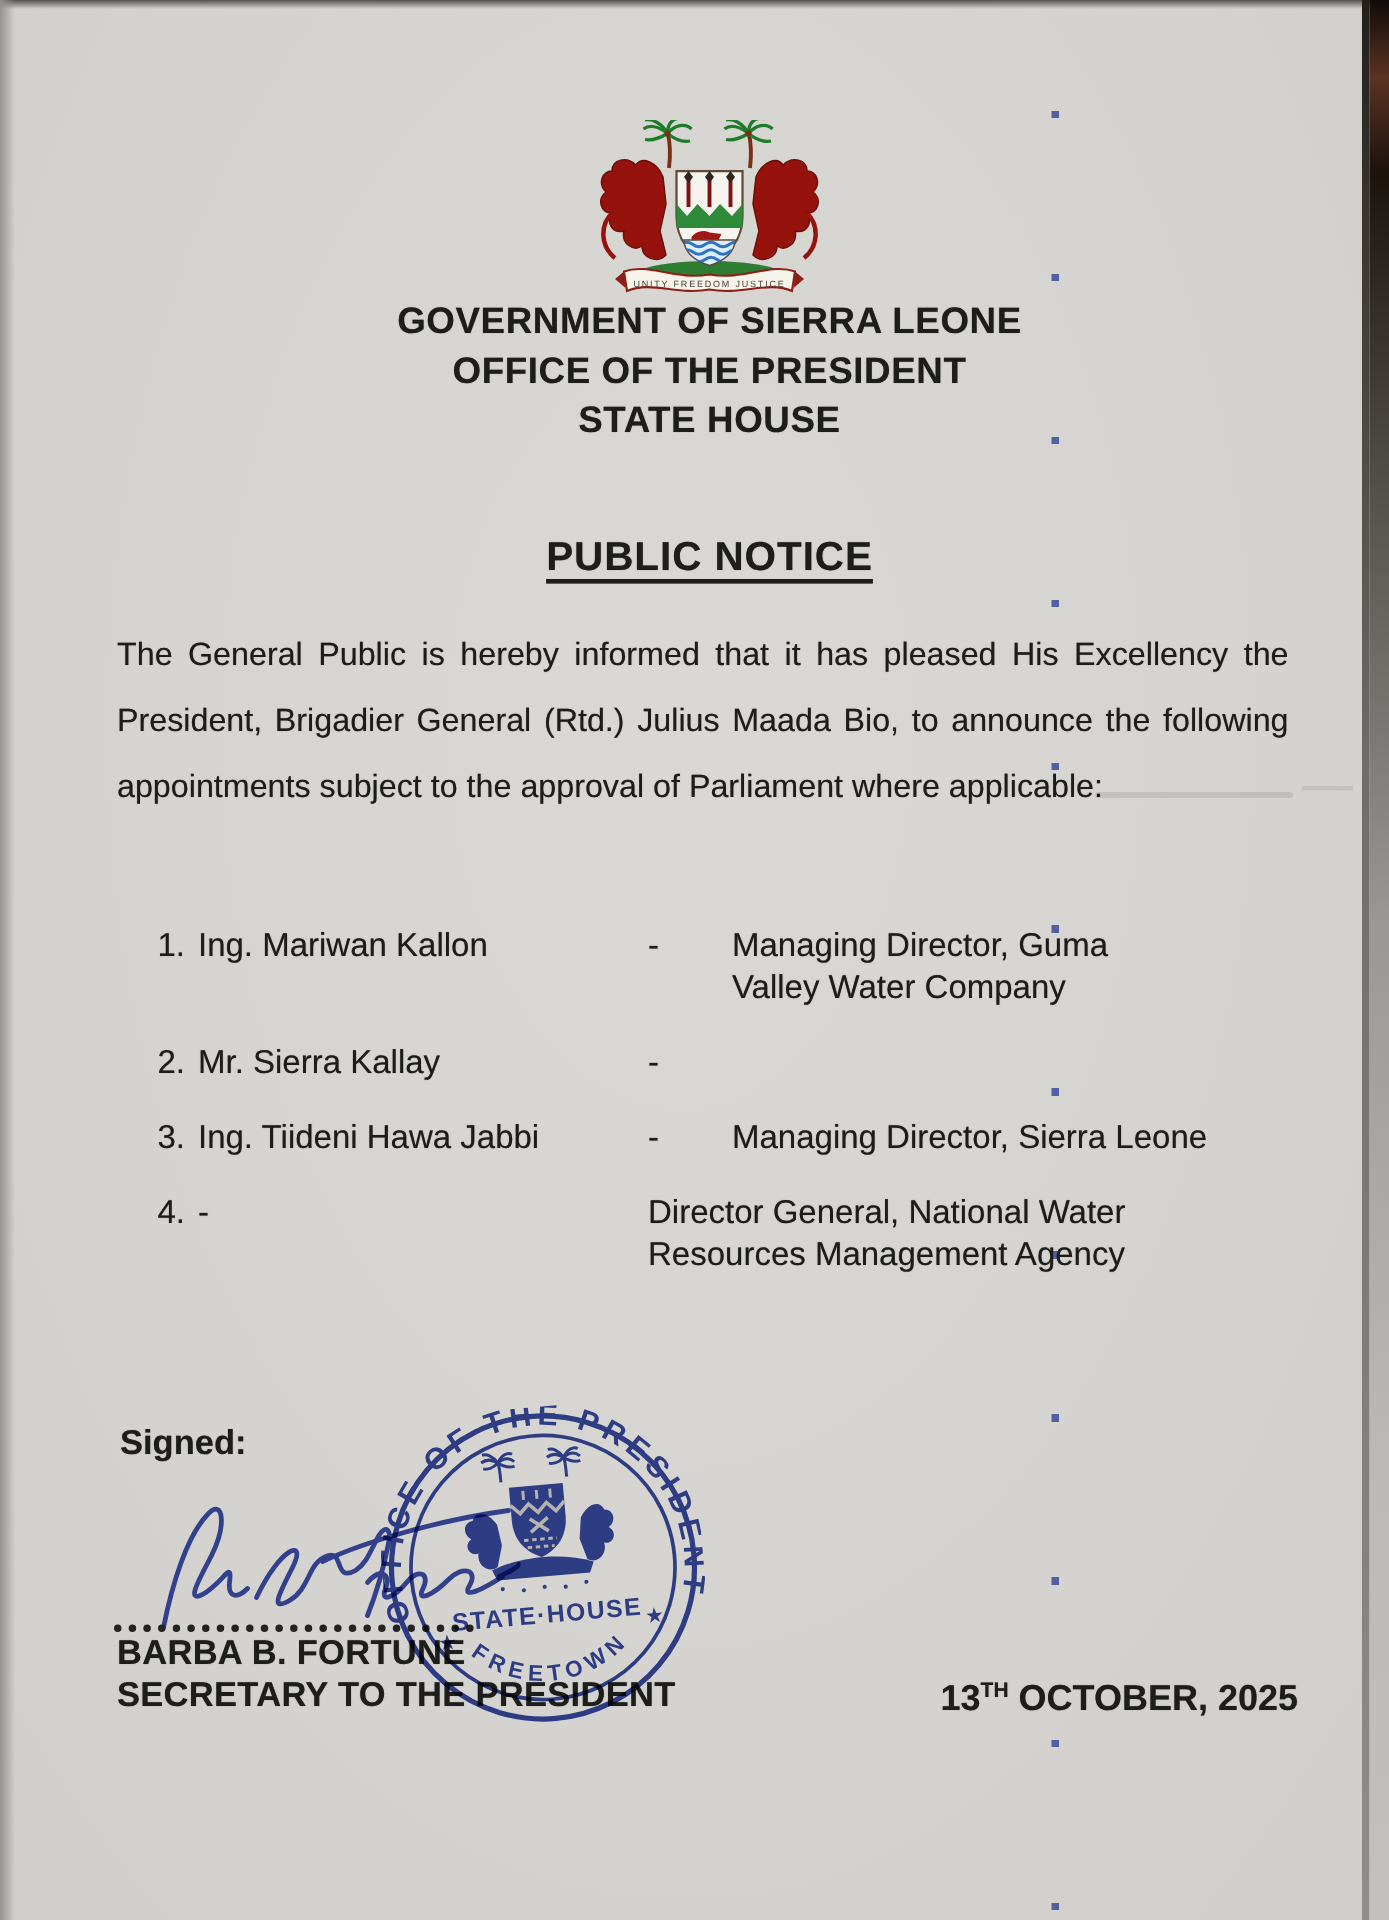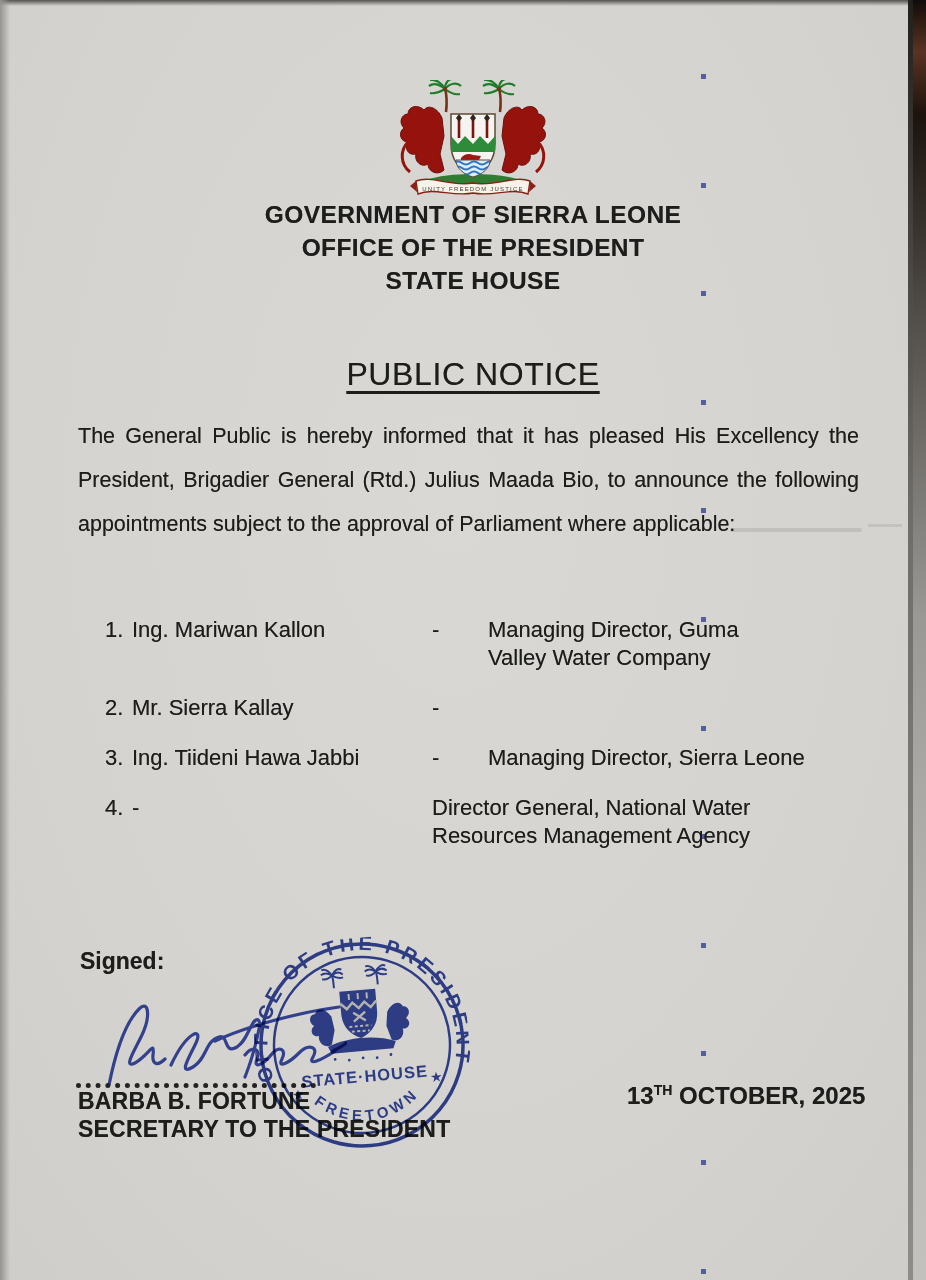--- a/index.html
+++ b/index.html
@@ -22,21 +22,21 @@
   .smudge1{position:absolute;left:730px;top:528px;width:132px;height:4px;background:rgba(70,70,68,.14);border-radius:2px;}
   .smudge2{position:absolute;left:868px;top:524px;width:34px;height:3px;background:rgba(70,70,68,.12);}
 
   .soft{text-shadow:0 0 .6px rgba(25,25,25,.55);}
 
   .emblem-wrap{position:absolute;left:0;top:80px;width:100%;display:flex;justify-content:center;}
   .org-block{position:absolute;left:0;top:198px;width:100%;text-align:center;}
   .org-line{font-size:24.5px;line-height:33px;font-weight:700;letter-spacing:.4px;}
 
   .notice-title-wrap{position:absolute;left:0;top:356px;width:100%;text-align:center;}
-  .notice-title{font-size:32px;font-weight:400;letter-spacing:.6px;
+  .notice-title{font-size:27px;font-weight:700;letter-spacing:.6px;
     text-decoration:underline;text-decoration-thickness:3px;text-underline-offset:6px;}
 
   .body-par{position:absolute;left:78px;top:414px;width:781px;
     font-size:21.5px;line-height:44px;text-align:justify;color:#1c1c1a;}
 
   .appointments{position:absolute;left:105px;top:616px;width:760px;}
   .appt-row{display:grid;grid-template-columns:27px 300px 56px 360px;margin-bottom:22px;
     font-size:22px;line-height:28px;color:#1c1c1a;}
   .appt-num,.appt-name,.appt-dash{white-space:nowrap;}
   .pos-line{white-space:nowrap;}
@@ -45,21 +45,21 @@
   .sig-svg{position:absolute;left:95px;top:993px;mix-blend-mode:multiply;opacity:.92;}
   .dot-line{position:absolute;left:76px;top:1068px;width:240px;height:15px;
     border-bottom:5px dotted #232321;}
   .sig-name{position:absolute;left:78px;top:1088px;font-size:23px;font-weight:700;letter-spacing:.2px;}
   .sig-title{position:absolute;left:78px;top:1116px;font-size:23px;font-weight:700;letter-spacing:.2px;}
 
   .stamp-svg{position:absolute;left:255px;top:938px;mix-blend-mode:multiply;opacity:.95;
     transform:rotate(-5deg);}
   .stamp-text{font-family:"Liberation Sans","DejaVu Sans",sans-serif;font-weight:700;fill:#2b3e9b;}
 
-  .date-line{position:absolute;left:627px;top:1082px;font-size:24px;font-weight:700;white-space:nowrap;}
+  .date-line{position:absolute;left:627px;top:1118px;font-size:24px;font-weight:700;white-space:nowrap;}
   .date-line .ord{font-size:14px;vertical-align:9px;font-weight:700;}
 </style>
 </head>
 <body>
 
 <div class="page">
 
   <div class="edge-top"></div>
   <div class="edge-left"></div>
   <div class="edge-right-line"></div>

